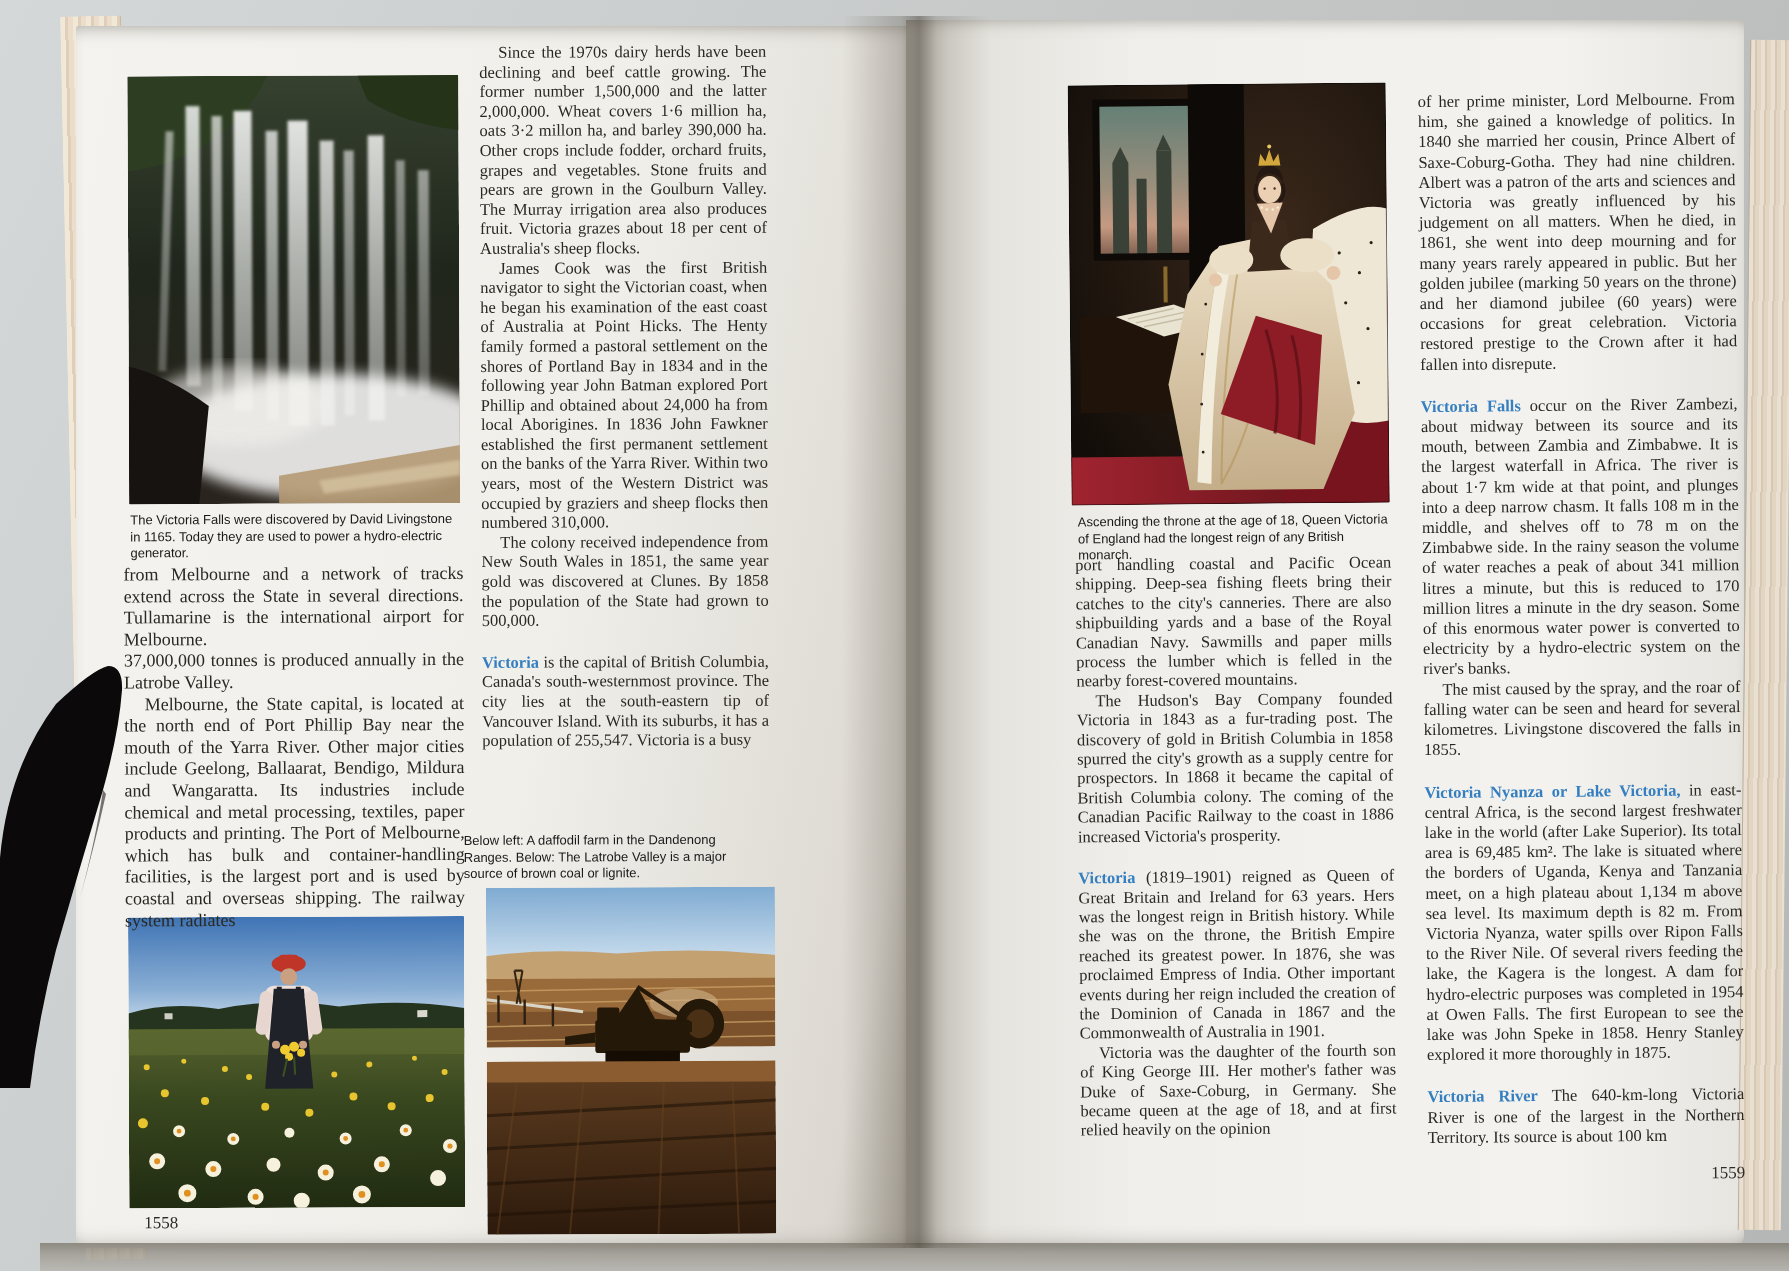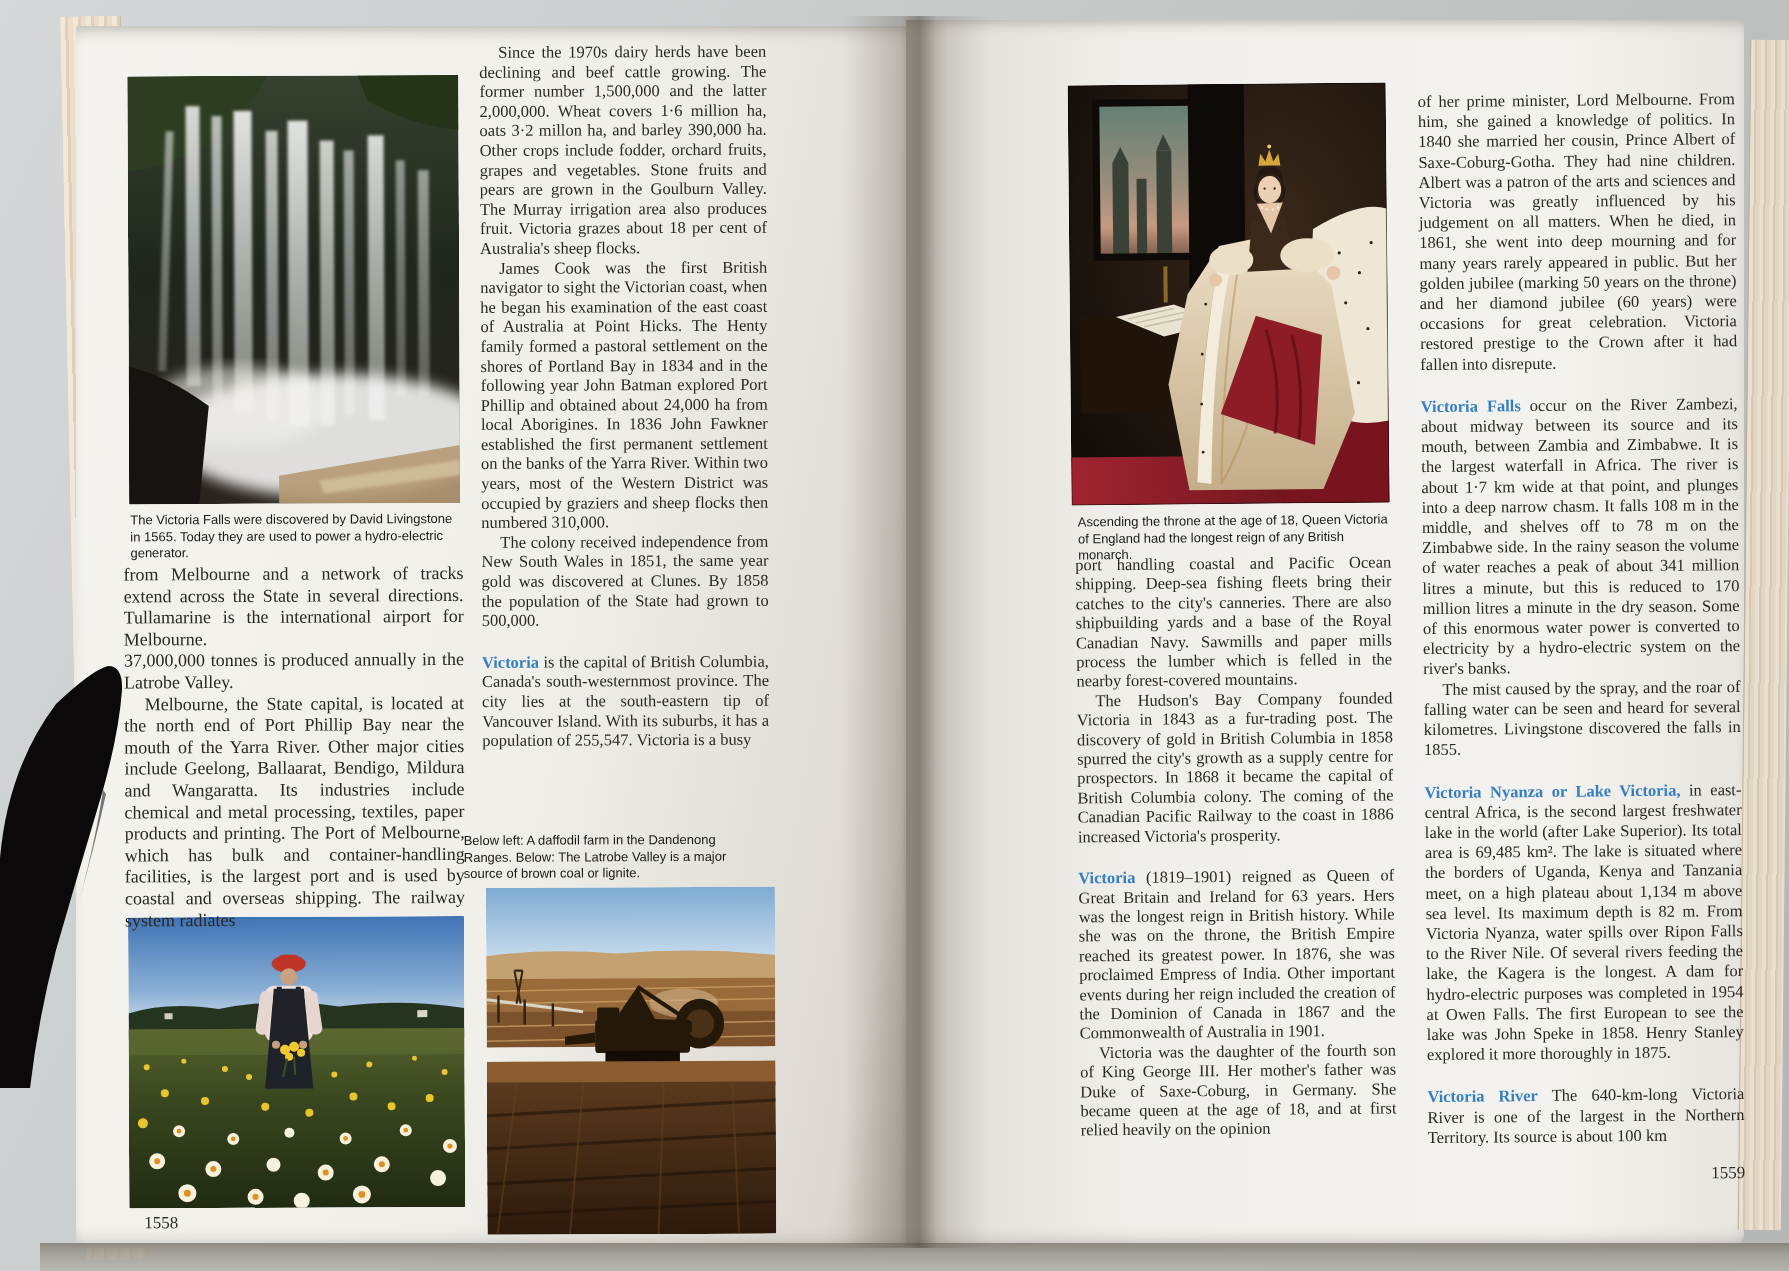--- a/index.html
+++ b/index.html
@@ -98,21 +98,21 @@
           <rect x="290" y="95" width="11" height="225" fill="url(#wfwater)" opacity="0.55"></rect>
         </g>
         <ellipse cx="205" cy="360" rx="165" ry="62" fill="#ffffff" opacity="0.85" filter="url(#soft6)"></ellipse>
         <ellipse cx="110" cy="330" rx="90" ry="40" fill="#f2f1ec" opacity="0.6" filter="url(#soft6)"></ellipse>
         <path d="M0,290 Q40,300 80,330 L70,428 L0,428 Z" fill="#161310"></path>
         <path d="M150,400 L331,370 L331,428 L150,428 Z" fill="#b59a74" opacity="0.9"></path>
         <path d="M190,405 L331,385 L331,400 L195,418 Z" fill="#d8c6a4" opacity="0.7" filter="url(#soft1)"></path>
       </svg>
     </div>
 
-    <div class="abs caption" style="left:128px;top:511px;width:334px;">The Victoria Falls were discovered by David Livingstone in 1565. Today they are used to power a hydro-electric generator.</div>
+    <div class="abs caption" style="left:128px;top:511px;width:334px;">The Victoria Falls were discovered by David Livingstone in 1165. Today they are used to power a hydro-electric generator.</div>
 
     <div class="abs col colL1" style="left:121px;top:563px;width:340px;">
         <p class="para">from Melbourne and a network of tracks extend across the State in several directions. Tullamarine is the international airport for Melbourne.</p>
         <p class="para">37,000,000 tonnes is produced annually in the Latrobe Valley.</p>
         <p class="para ind">Melbourne, the State capital, is located at the north end of Port Phillip Bay near the mouth of the Yarra River. Other major cities include Geelong, Ballaarat, Bendigo, Mildura and Wangaratta. Its industries include chemical and metal processing, textiles, paper products and printing. The Port of Melbourne, which has bulk and container-handling facilities, is the largest port and is used by coastal and overseas shipping. The railway system radiates</p>
       </div>
 
     <div class="abs photo" style="left:124px;top:916px;width:336px;height:291px;">
       <svg viewBox="0 0 335 291" preserveAspectRatio="none">
         <defs>

